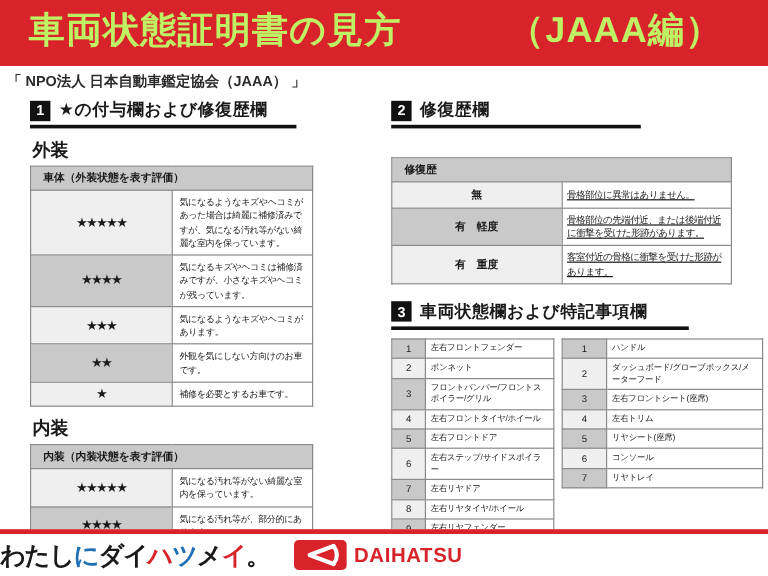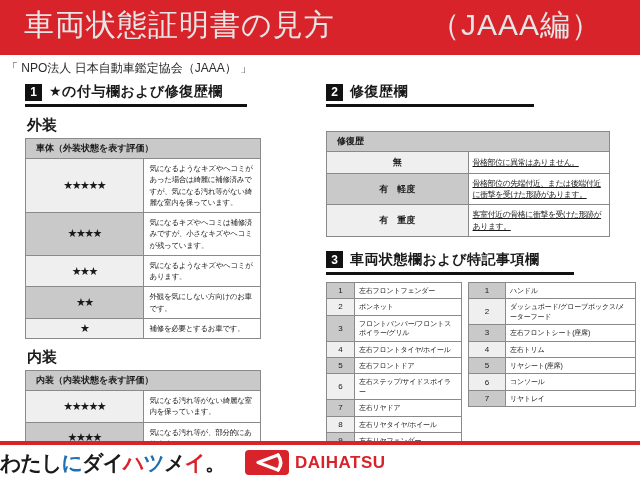--- a/index.html
+++ b/index.html
@@ -4,26 +4,26 @@
 <style>
   * { margin:0; padding:0; box-sizing:border-box; }
   html,body { width:640px; height:480px; }
   body {
     position:relative; width:640px; height:480px; overflow:hidden;
     background:#ffffff; color:#1a1a1a;
     font-family:"Liberation Sans","DejaVu Sans",sans-serif;
   }
   
   .banner {
-    height:55px; background:#d8232a; color:#e5e5e5;
+    height:55px; background:#d8232a; color:#bef264;
     display:flex; align-items:center; justify-content:space-between;
-    padding:0 38px 4px 24px; font-weight:normal; font-size:30px; letter-spacing:1px;
-  }
-  
-  .subtitle { font-size:12px; color:#2b2b2b; margin:5px 0 4px 6px; font-weight:normal; }
+    padding:0 38px 4px 24px; font-weight:bold; font-size:30px; letter-spacing:1px;
+  }
+  
+  .subtitle { font-size:12px; color:#2b2b2b; margin:5px 0 4px 6px; font-weight:bold; }
   
   .main { display:flex; align-items:flex-start; }
   .col-left  { width:290px; margin-left:25px; }
   .col-right { width:312px; margin-left:11px; }
   
   .sec-header {
     display:inline-flex; align-items:center; gap:7px;
     border-bottom:3px solid #111; padding-bottom:3px; margin-top:2px;
   }
   #sec1h { min-width:222px; } #sec2h { min-width:208px; } #sec3h { min-width:248px; }

